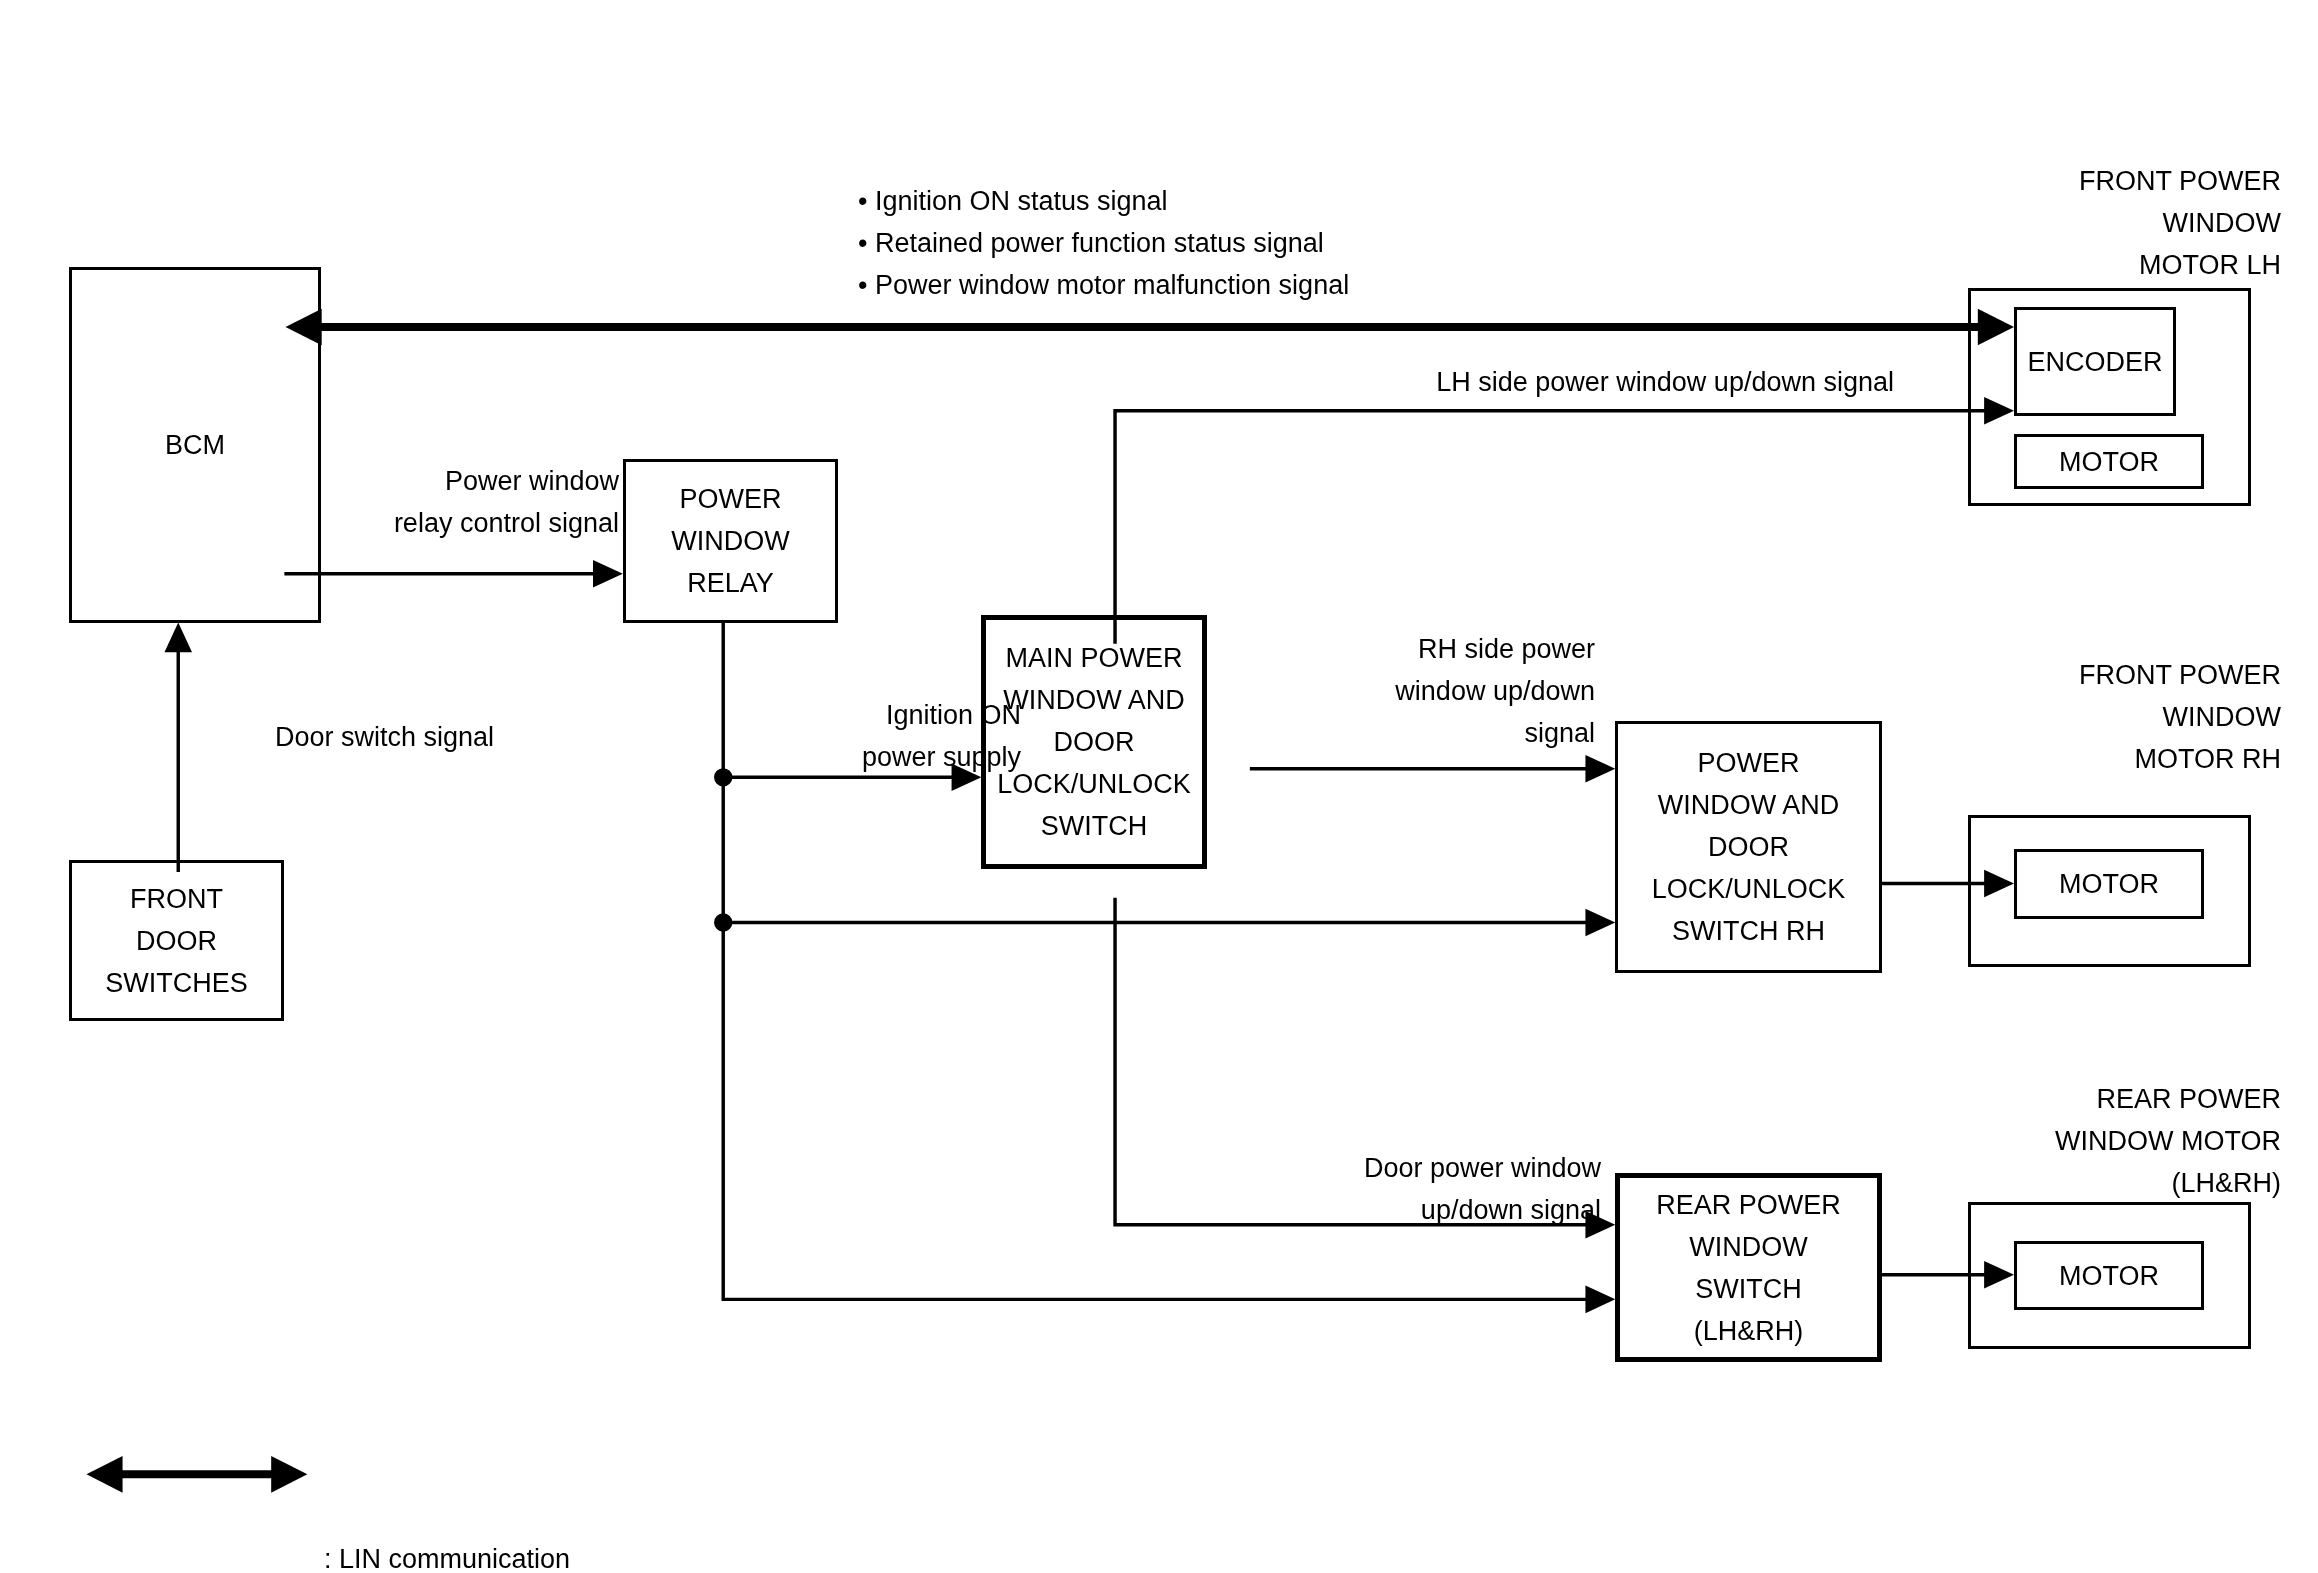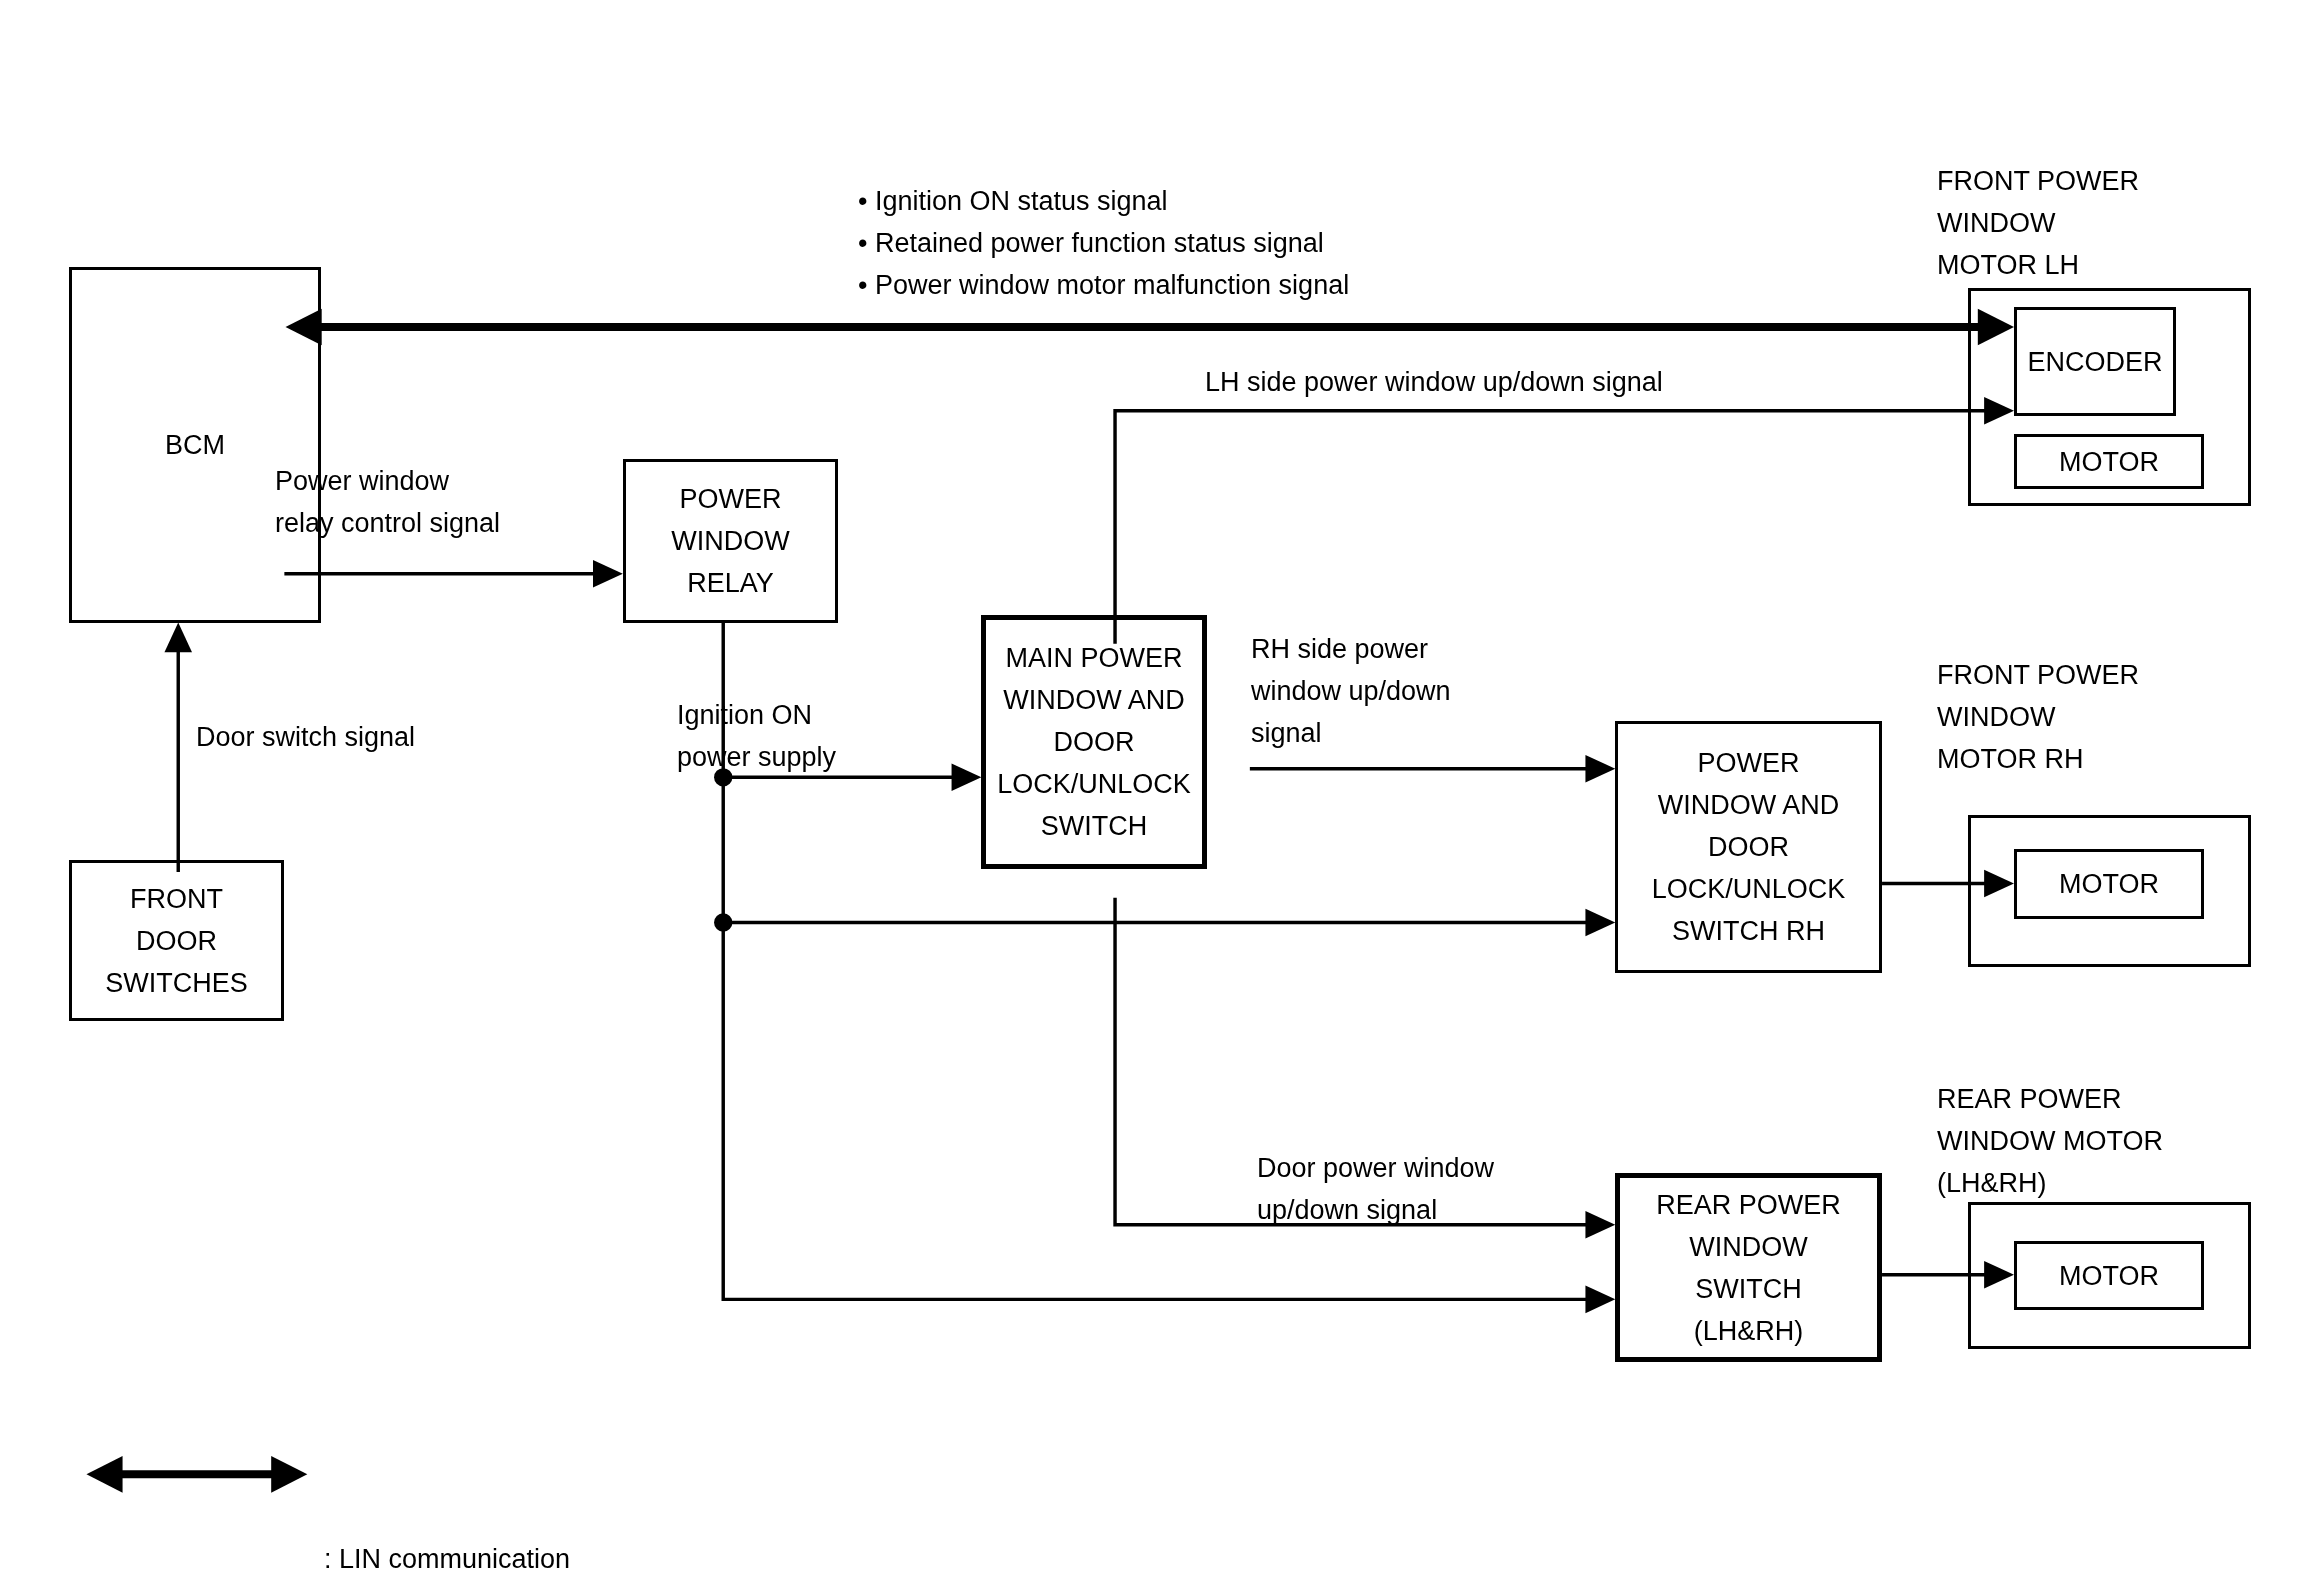--- a/index.html
+++ b/index.html
@@ -34,21 +34,21 @@
     line-height: 42px;
     white-space: pre-line;
   }
   .box.thick { border-width: 5.2px; }
   .lbl {
     position: absolute;
     font-size: 27px;
     line-height: 42px;
     white-space: pre-line;
   }
-  .lbl.center { text-align: left; }
+  .lbl.center { text-align: right; }
   .lbl.left { text-align: left; }
 </style>
 </head>
 <body>
 
 <div id="canvas">
 
   <svg id="connector-layer" viewBox="0 0 4041 2742" xmlns="http://www.w3.org/2000/svg">
 
     <line x1="550" y1="570" x2="3458" y2="570" stroke="#000" stroke-width="14"></line>

